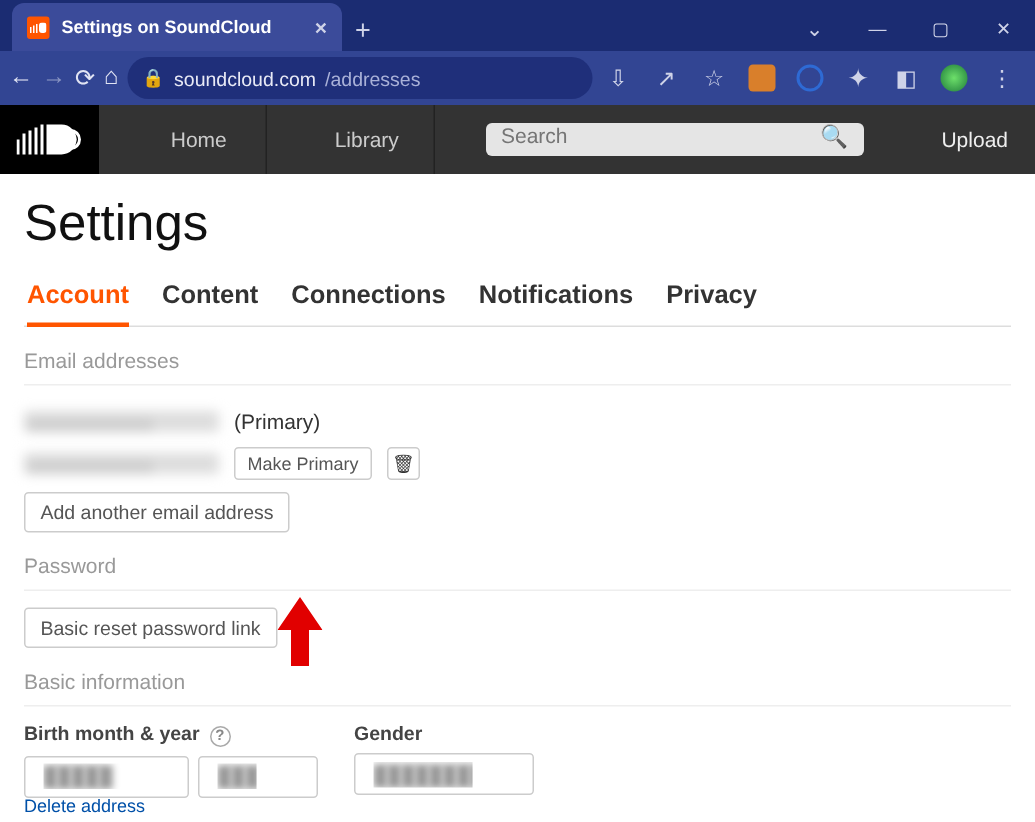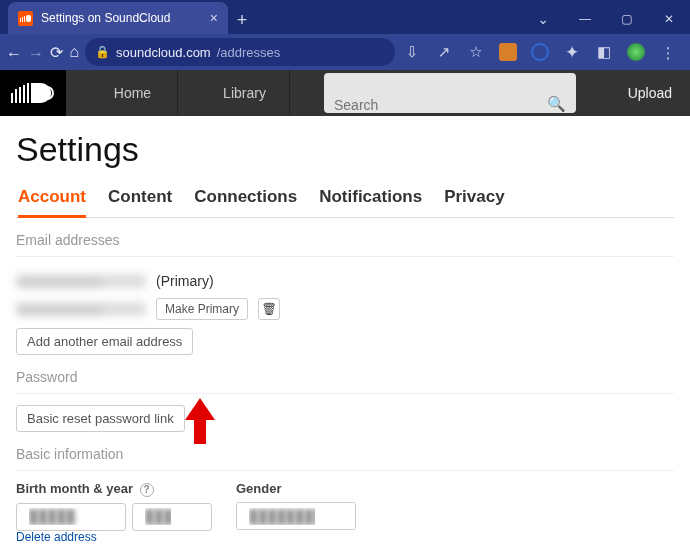--- a/index.html
+++ b/index.html
@@ -1,20 +1,20 @@
 <!DOCTYPE html>
 <html><head>
 <meta charset="utf-8">
 <style>
   * { box-sizing: border-box; margin: 0; padding: 0; font-family: "Segoe UI", Arial, sans-serif; }
   body { width: 690px; height: 548px; overflow: hidden; background: #fff; }
 
   
   .titlebar { height: 34px; background: #1b2c72; display: flex; align-items: flex-end; }
-  .tab { margin-left: 8px; height: 32px; background: #3b4b9a; border-radius: 8px 8px 0 0; display: flex; align-items: center; padding: 0 10px; gap: 8px; color: #fff; font-size: 12px; min-width: 220px; }
+  .tab { margin-left: 8px; height: 32px; background: #3b4b9a; border-radius: 8px 8px 0 0; display: flex; align-items: center; padding: 0 10px; gap: 8px; color: #fff; font-size: 12px; min-width: 220px; font-weight: bold; }
   .tab .favicon { width: 15px; height: 15px; background: #f50; border-radius: 2px; display:flex; align-items:center; justify-content:center; }
   .tab .favicon svg { display:block; }
   .tab-close { margin-left: auto; color: #cfd3e8; font-size: 14px; }
   .newtab { width: 28px; height: 28px; color: #cfd3e8; display:flex; align-items:center; justify-content:center; font-size:18px; }
   .win-ctrls { margin-left: auto; display:flex; align-items:center; height:30px; }
   .win-ctrls div { width: 42px; height: 30px; display:flex; align-items:center; justify-content:center; color:#cfd3e8; font-size:12px;}
   .win-ctrls .chev { font-size: 14px; }
 
   .addrbar { height: 36px; background: #324593; display:flex; align-items:center; padding: 0 6px; gap:6px; }
   .addrbar .ibtn { width: 30px; height: 30px; display:flex; align-items:center; justify-content:center; color:#e2e5f4; font-size:16px;}
@@ -26,21 +26,21 @@
   .ext-orange { width:18px; height:18px; background:#d97f2b; border-radius:3px;}
   .ext-gear  { width:18px; height:18px; border:2px solid #2e6ad4; border-radius:50%;}
   .ext-green { width:18px; height:18px; background:radial-gradient(circle,#6de06a,#1e7a3a); border-radius:50%;}
   .dots { letter-spacing:0; line-height:1; font-size:18px; color:#e2e5f4;}
 
   
   .sc-header { height: 46px; background:#333; display:flex; align-items:center; color:#ccc; font-size:14px;gap:22px;}
   .sc-logo { width:66px; height:46px; background:#000; display:flex; align-items:center; justify-content:center;}
   .sc-logo svg { display:block; }
   .sc-nav-item { width:90px; height:46px; display:flex; align-items:center; justify-content:center; border-right:1px solid #222; cursor:pointer;}
-  .sc-search { flex:1; height:40px; margin: 0 12px; background:#e5e5e5; border-radius:4px; display:flex; align-items:flex-end; padding:0 10px; max-width:260px;}
+  .sc-search { flex:1; height:22px; margin: 0 12px; background:#e5e5e5; border-radius:4px; display:flex; align-items:flex-start; padding:0 10px; max-width:260px;}
   .sc-search input { border:none; outline:none; background:transparent; font-size:14px; color:#666; width:100%;}
   .sc-search .mag { color:#666; font-size:15px;}
   .sc-upload { padding:0 18px; color:#eee;}
 
   
   .page { padding: 8px 16px 0 16px; height: calc(548px - 34px - 36px - 46px); overflow:hidden; position:relative;}
   h1.settings-title { font-size: 34px; font-weight: 400; color:#111; margin: 6px 0 14px 0; font-family: Arial, sans-serif;}
   .tabs { display:flex; gap:22px; border-bottom:1px solid #ddd; padding: 0 0 0 2px;}
   .tabs .tabitem { font-size:17px; font-weight:600; color:#333; padding: 4px 0 8px 0; cursor:pointer;}
   .tabs .tabitem.active { color:#f50; border-bottom:3px solid #f50; margin-bottom:-1px;}

